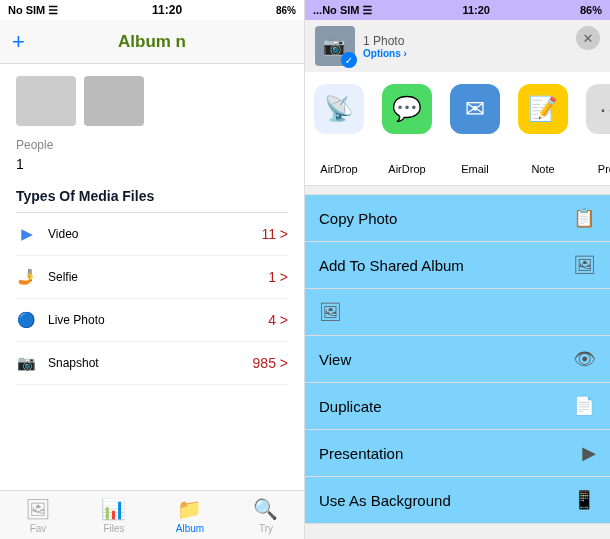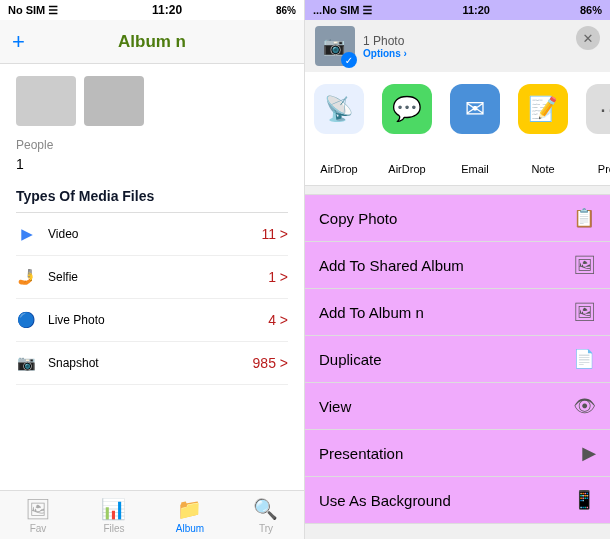--- a/index.html
+++ b/index.html
@@ -237,21 +237,21 @@
     .mail-icon { background: #4a90d9; color: #fff; }
     .note-icon { background: #ffcc00; color: #fff; }
     .more-icon { background: #ddd; color: #555; }
 
     .action-list {
       flex: 1;
       overflow-y: auto;
       background: #f0f0f0;
     }
     .action-item {
-      background: #f0abfc;
+      background: #7dd3fc;
       border-bottom: 1px solid #ddd;
       display: flex;
       align-items: center;
       padding: 12px 14px;
       gap: 19px;
       cursor: pointer;
     }
     .action-item:first-child { border-top: 1px solid #ddd; margin-top: 8px; }
     .action-item-label { flex: 1; font-size: 15px; color: #000; }
     .action-item-icon { font-size: 18px; color: #555; }
@@ -390,32 +390,31 @@
   <div class="action-list" id="action-list">
       <div class="action-item">
       <span class="action-item-label">Copy Photo</span>
       <span class="action-item-icon">📋</span>
     </div>
       <div class="action-item">
       <span class="action-item-label">Add To Shared Album</span>
       <span class="action-item-icon">🖼</span>
     </div>
       <div class="action-item">
-      <span class="action-item-label">Add To Album n</span>
       <span class="action-item-icon">🖼</span>
+    </div>
+      <div class="action-item">
+      <span class="action-item-label">View</span>
+      <span class="action-item-icon">👁</span>
     </div>
       <div class="action-item">
       <span class="action-item-label">Duplicate</span>
       <span class="action-item-icon">📄</span>
     </div>
       <div class="action-item">
-      <span class="action-item-label">View</span>
-      <span class="action-item-icon">👁</span>
-    </div>
-      <div class="action-item">
       <span class="action-item-label">Presentation</span>
       <span class="action-item-icon">▶</span>
     </div>
       <div class="action-item">
       <span class="action-item-label">Use As Background</span>
       <span class="action-item-icon">📱</span>
     </div>
     </div>
 </div>
 

